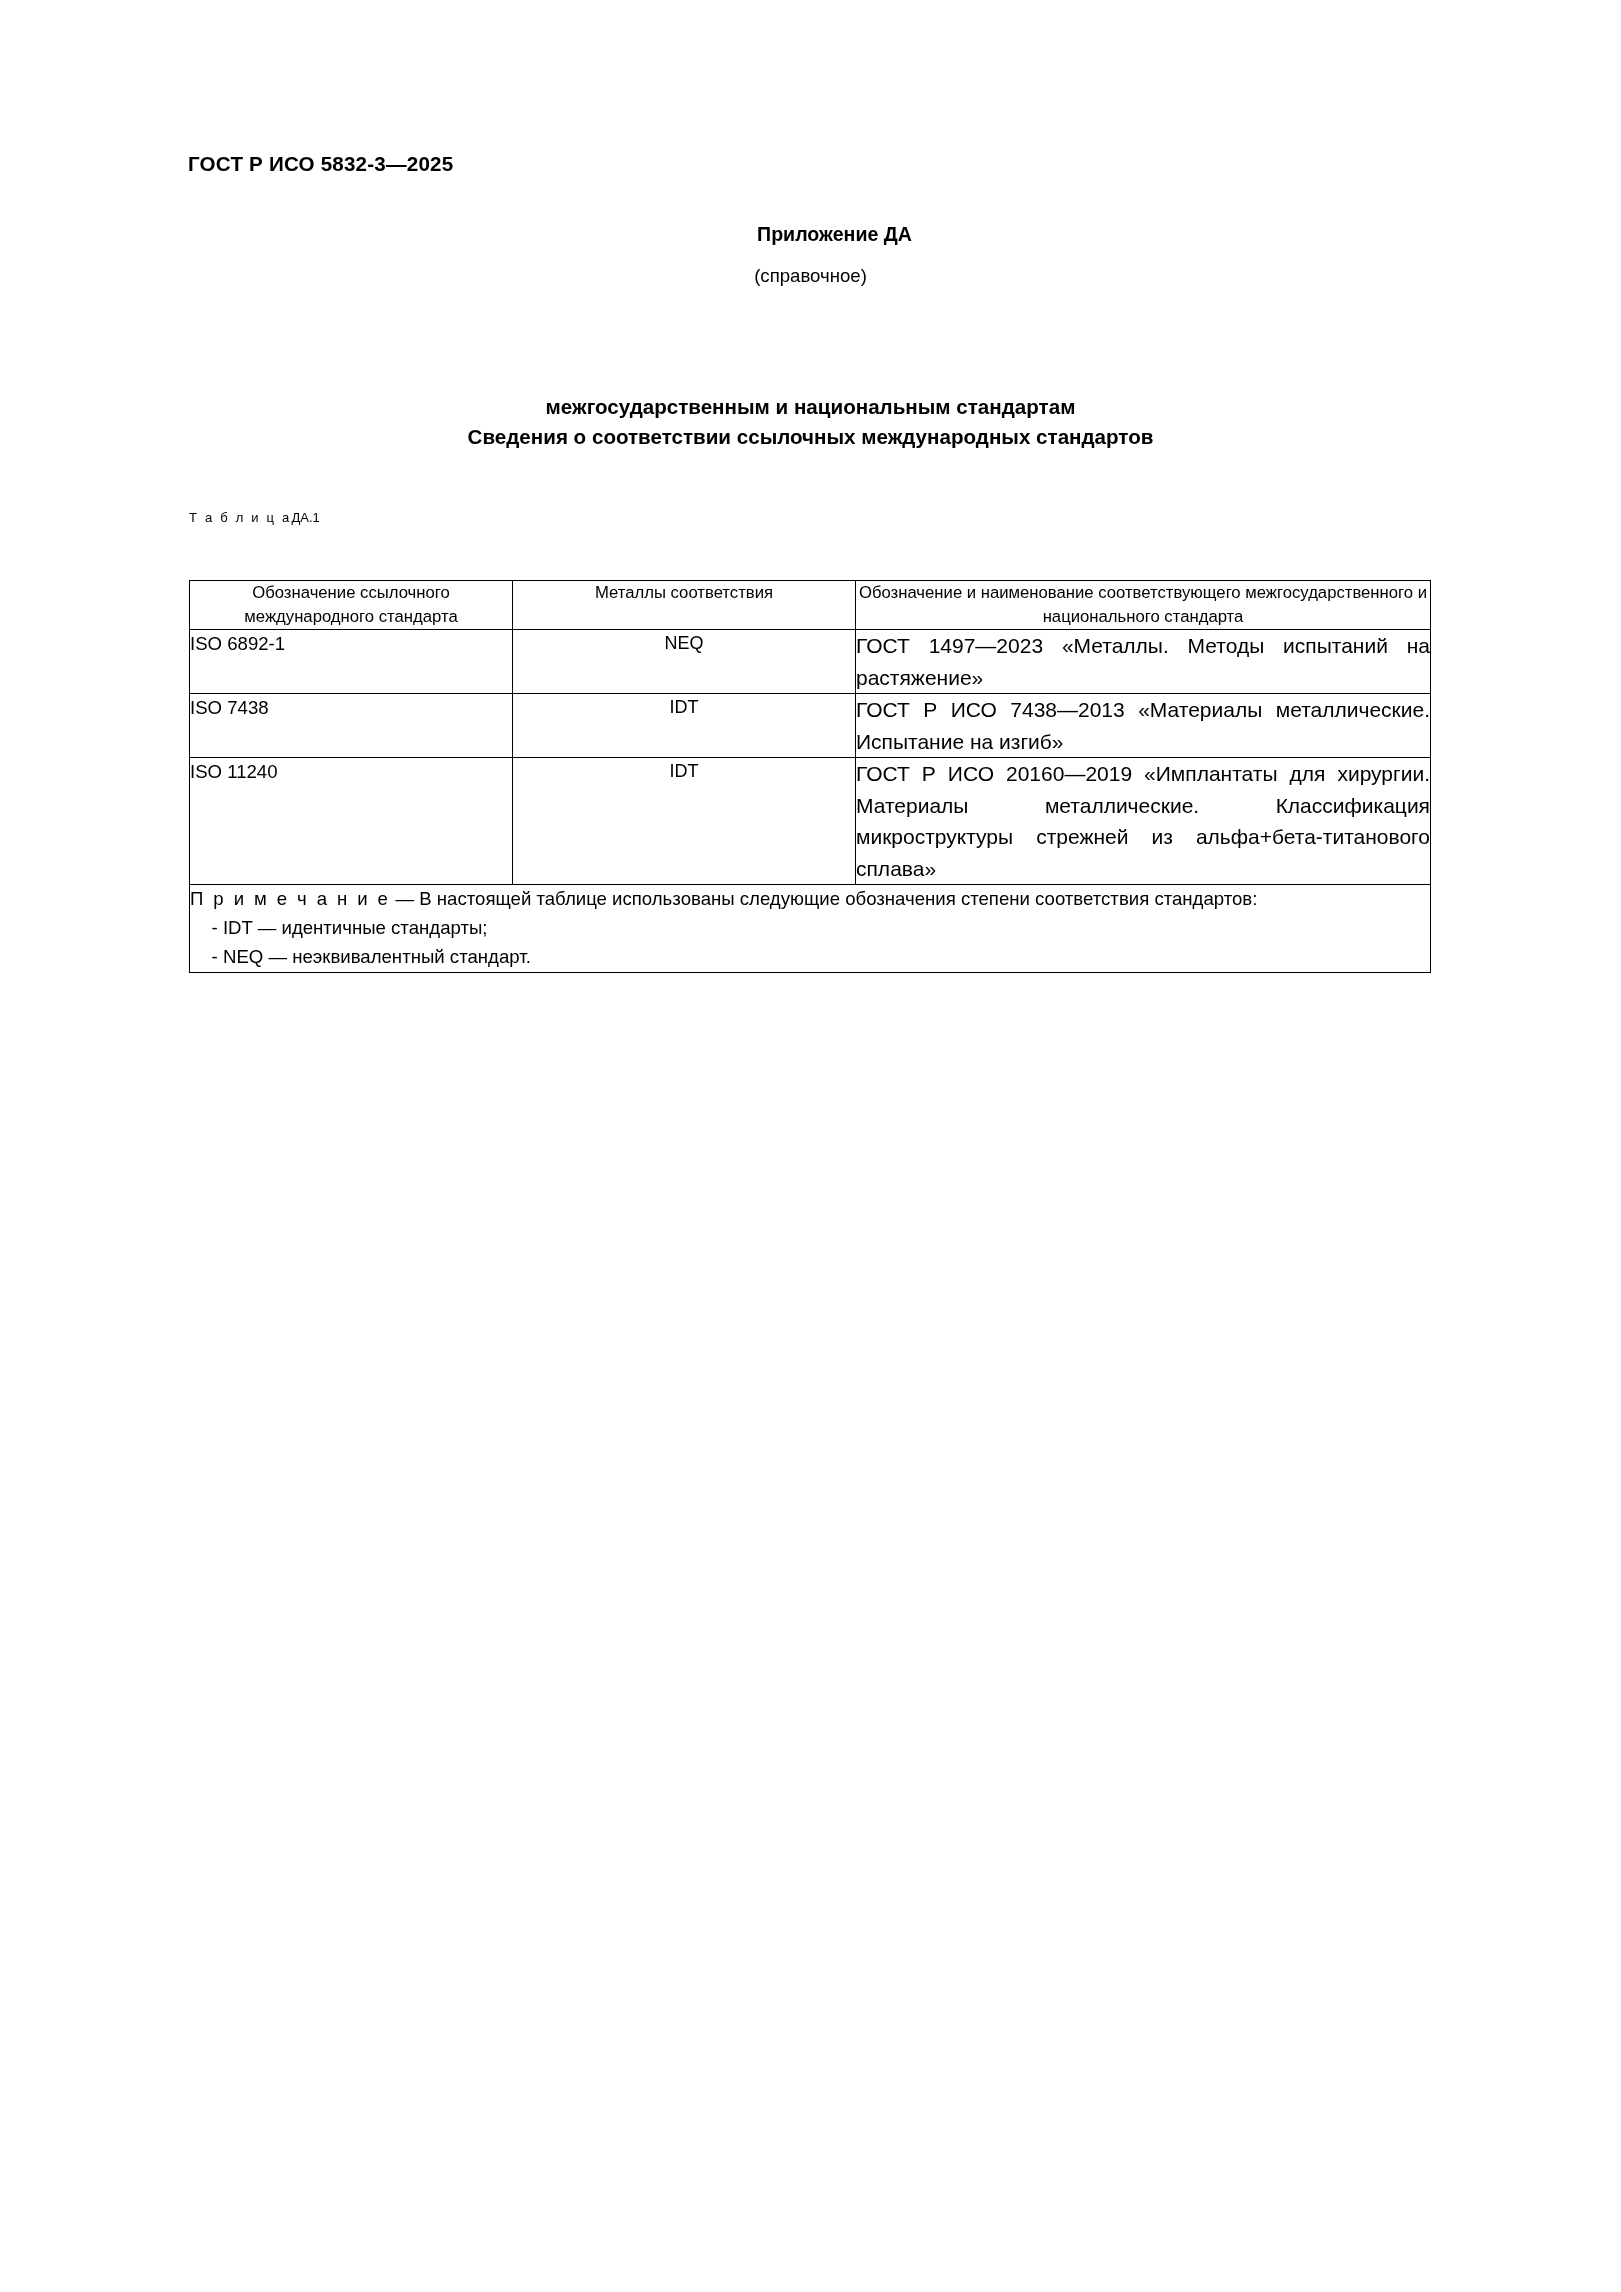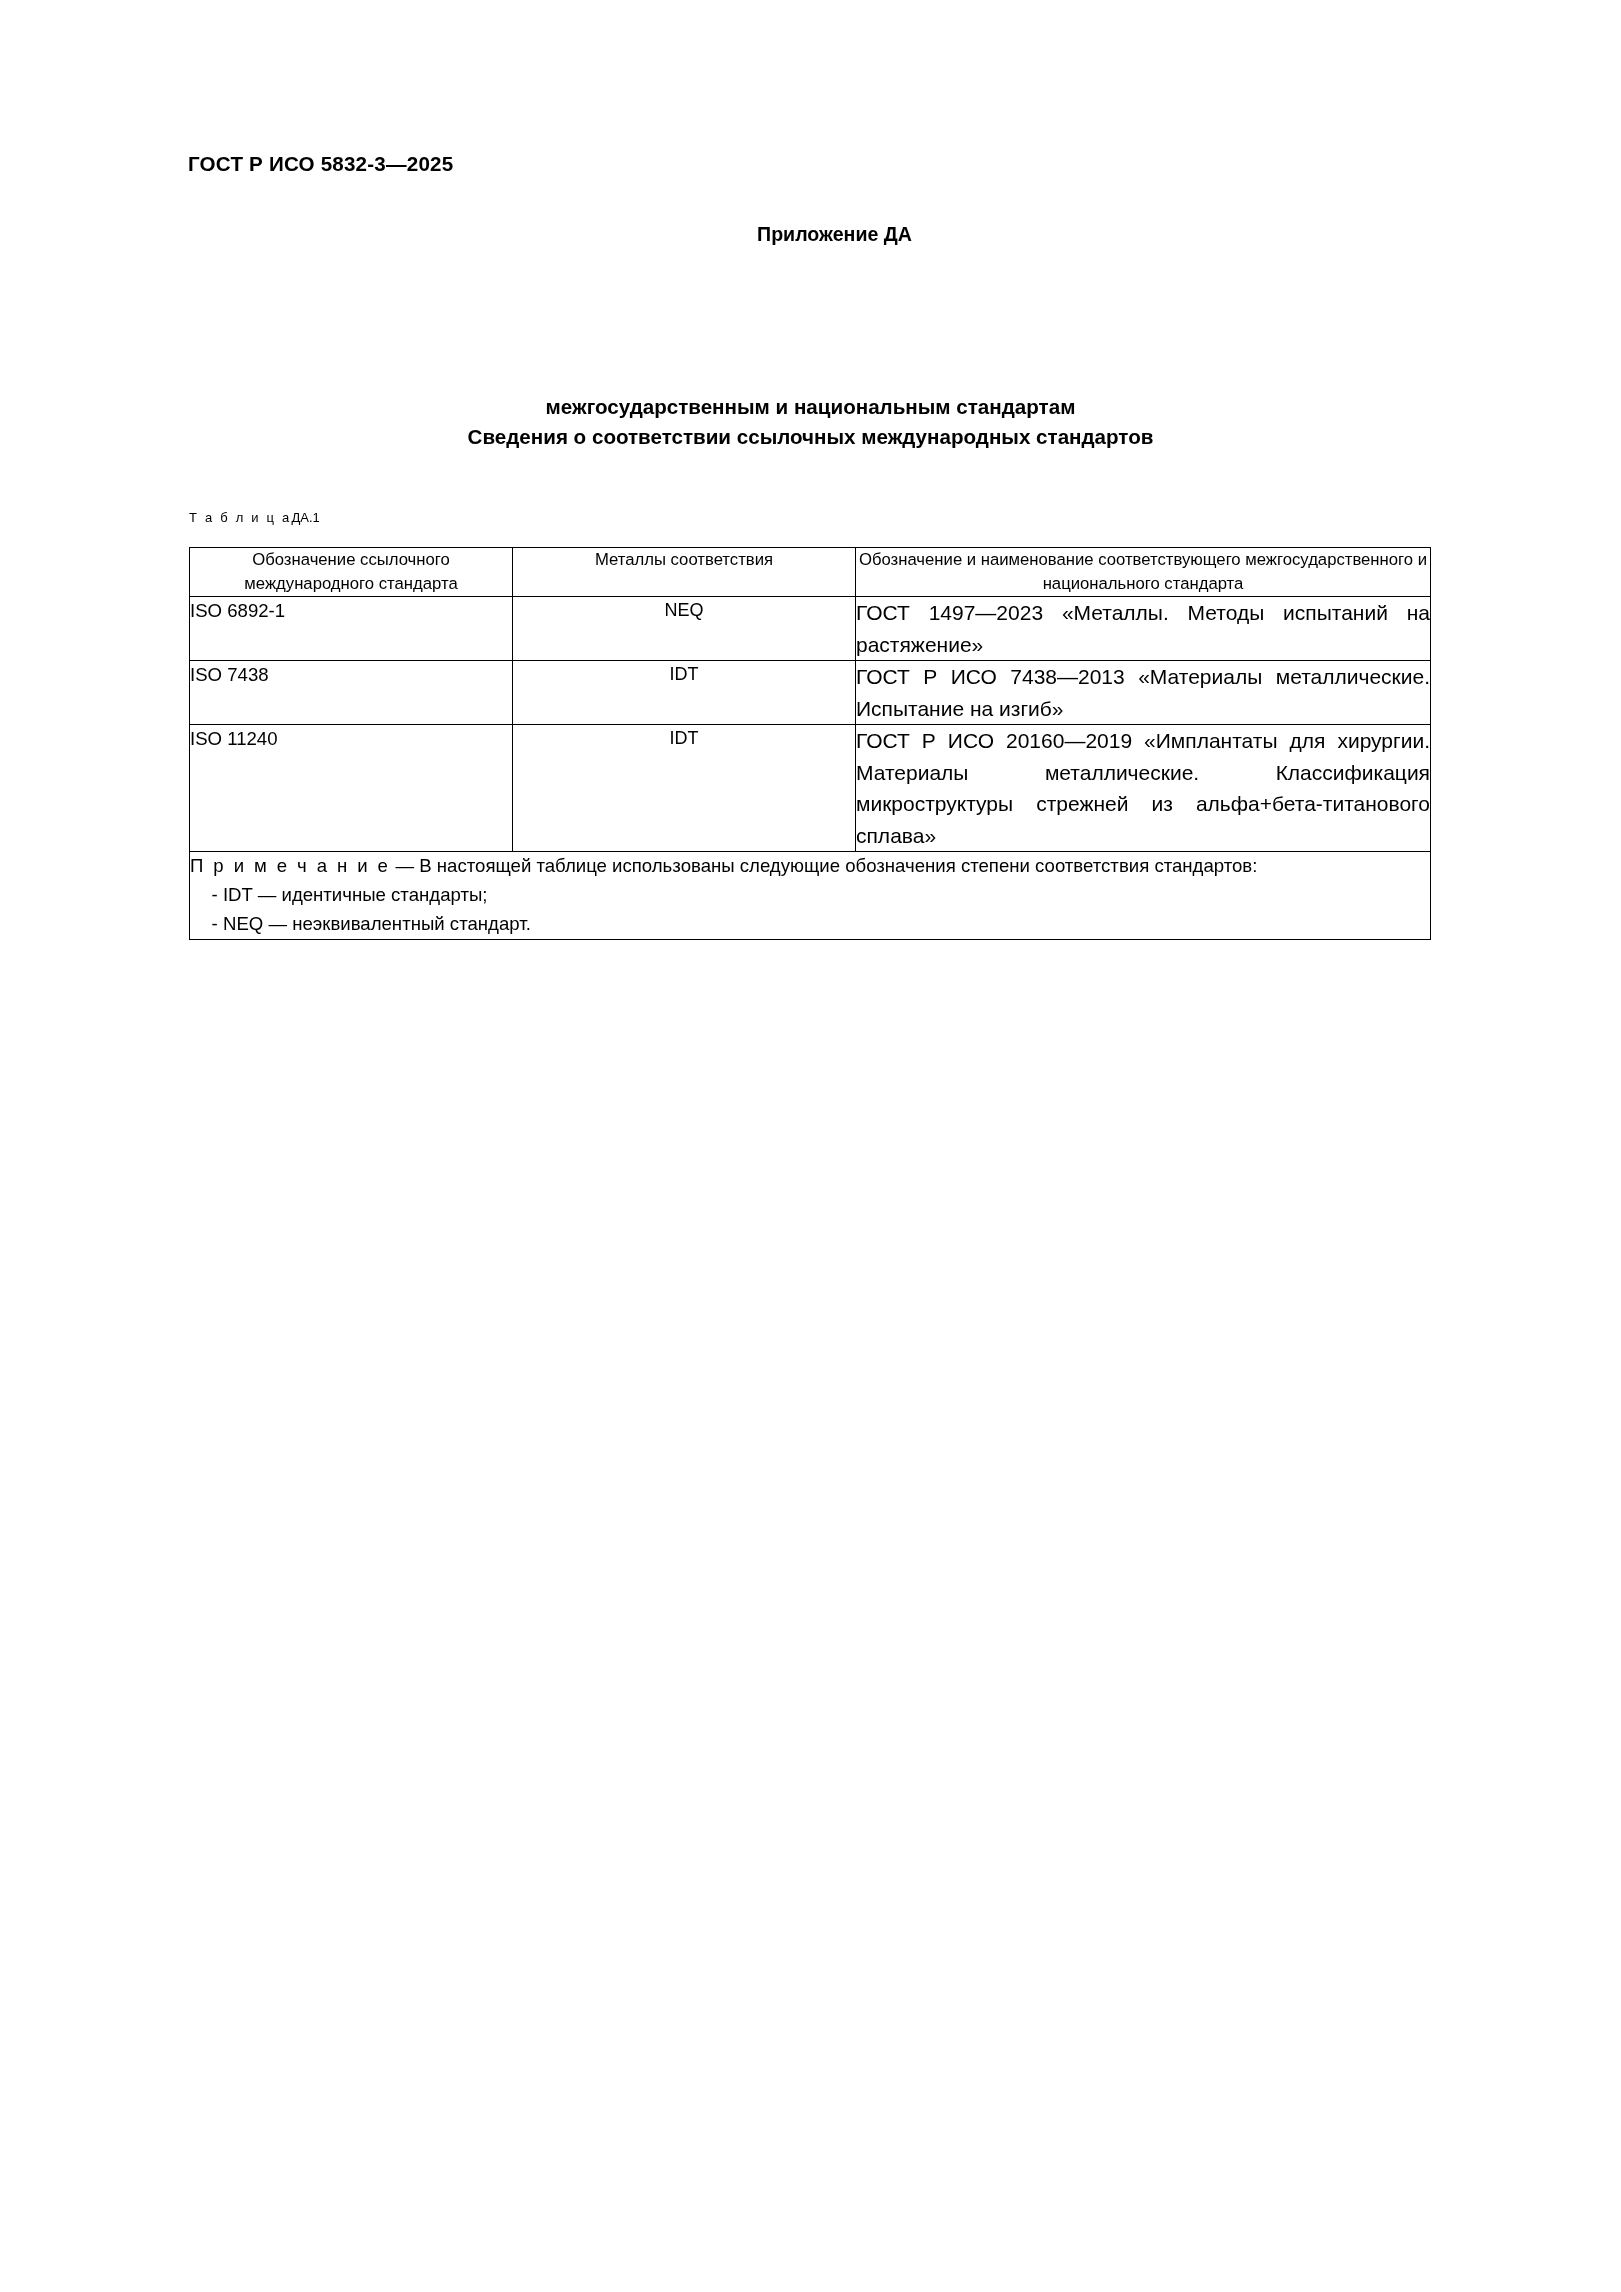--- a/index.html
+++ b/index.html
@@ -64,21 +64,21 @@
     top: 510px;
     left: 189px;
     font-size: 13px;
     letter-spacing: 2.2px;
   }
   .table-caption .num {
     letter-spacing: 0px;
   }
   table.da1 {
     position: absolute;
-    top: 547px;
+    top: 580px;
     left: 189px;
     width: 1242px;
     border-collapse: collapse;
     table-layout: fixed;
   }
   table.da1 td, table.da1 th {
     border: 1.5px solid #000;
     vertical-align: top;
     padding: 0;
   }
@@ -138,20 +138,21 @@
   }
 </style>
 </head>
 <body>
 
 <div class="page">
 
   <div class="header">ГОСТ Р ИСО 5832-3—2025</div>
 
   <div class="appendix-title">Приложение ДА</div>
+  <div class="appendix-sub">(справочное)</div>
 
   <div class="main-title">
     <div>межгосударственным  и  национальным стандартам</div>
     <div>Сведения о соответствии ссылочных международных стандартов</div>
   </div>
 
   <div class="table-caption">
     <span>Т а б л и ц а</span><span class="num">ДА.1</span>
   </div>
 

